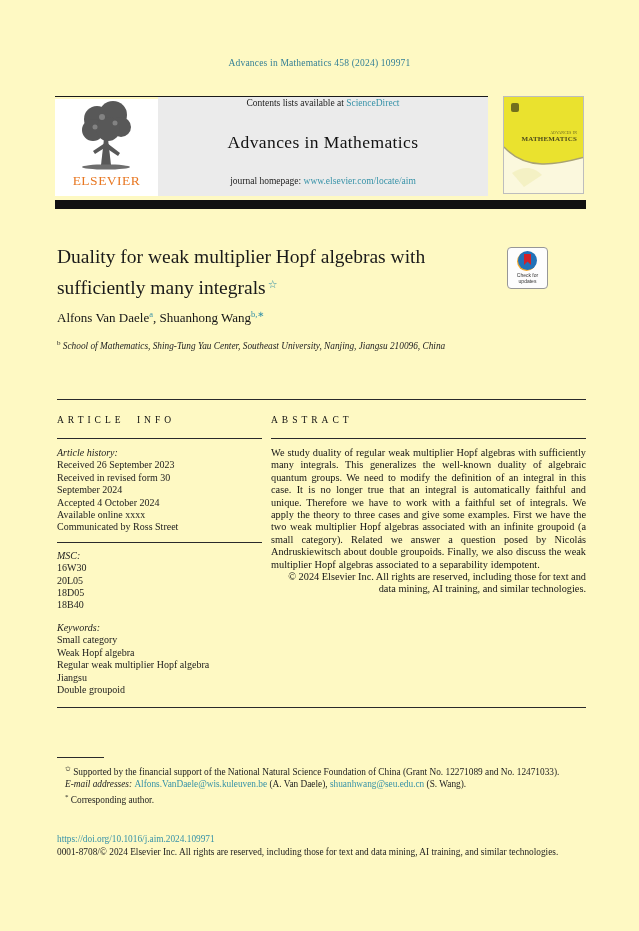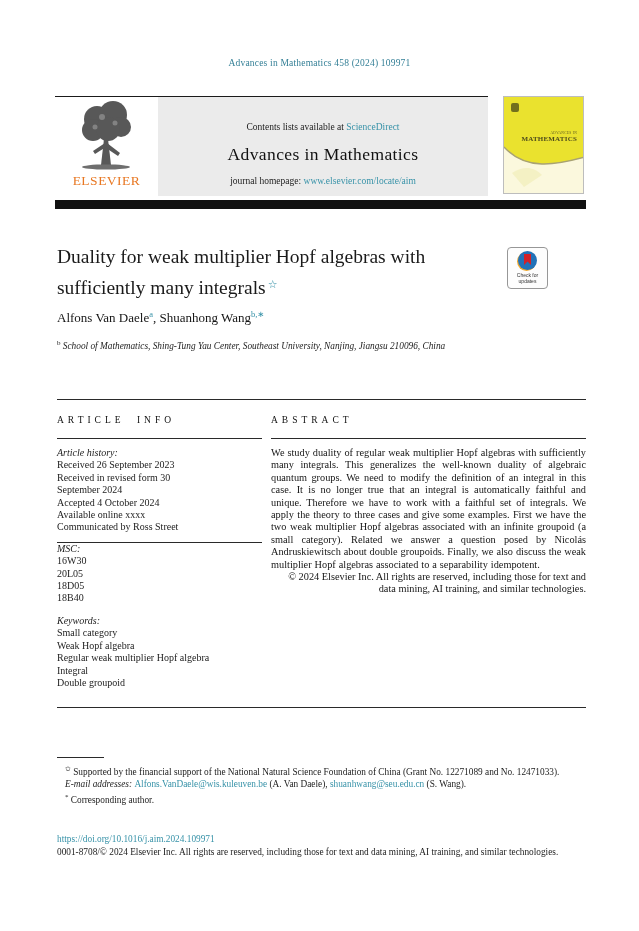--- a/index.html
+++ b/index.html
@@ -1,38 +1,38 @@
 <!DOCTYPE html>
 <html><head>
 <meta charset="utf-8">
 <style>
   * { margin:0; padding:0; box-sizing:border-box; }
   body { background:#888; font-family:"Liberation Serif", serif; }
   .page {
     position:relative; width:639px; height:931px; margin:0 auto;
-    background:#ffffff; color:#1c1c1c; overflow:hidden;
+    background:#fef9c3; color:#1c1c1c; overflow:hidden;
   }
   a { text-decoration:none; }
   .teal { color:#3792a8; }
 
   
   .citation {
     position:absolute; top:58px; left:0; width:100%;
     text-align:center; font-size:9.5px; color:#337f96; letter-spacing:.2px;
   }
 
   
   .banner-rule-top { position:absolute; left:55px; top:96px; width:433px; height:1px; background:#1a1a1a; }
   .logo-block { position:absolute; left:55px; top:99px; width:103px; height:97px; background:#fff; text-align:center; }
   .logo-tree { display:block; margin:0 auto; }
   .elsevier-word { font-size:13.5px; color:#e87722; letter-spacing:.5px; margin-top:-2px; font-family:"Liberation Serif", serif; }
   .gray-box {
     position:absolute; left:158px; top:97px; width:330px; height:99px;
     background:#ebebeb; display:flex; flex-direction:column; align-items:center;
-    justify-content:space-between; padding:25px 4px 10px 4px;
+    justify-content:space-between; padding:1px 4px 10px 4px;
   }
   .contents-line, .homepage-line { font-size:9.5px; color:#222; }
   .banner-journal-title { font-size:17.5px; color:#111; letter-spacing:.4px; }
 
   .cover {
     position:absolute; left:503px; top:96px; width:81px; height:98px;
     border:1px solid #bdbdbd; background:#eae22e; overflow:hidden;
   }
   .cover-emblem { position:absolute; left:7px; top:6px; width:8px; height:9px; background:#4a4a18; border-radius:2px; opacity:.75; }
   .cover-titles { position:absolute; right:6px; top:34px; text-align:right; color:#5c5a20; }
@@ -84,21 +84,21 @@
   .col-left { width:205px; }
   .col-right { width:315px; }
   .col-header {
     font-size:9.5px; letter-spacing:4px; word-spacing:6px; color:#111;
     padding-bottom:13px; border-bottom:1px solid #2a2a2a;
   }
   .col-left .group { font-size:10px; line-height:12.4px; }
   .group-label { font-style:italic; }
   .history-group { margin-top:8px; width:152px; }
   .mid-rule { margin-top:8px; border-bottom:1px solid #2a2a2a; width:205px; }
-  .msc-group { width:152px; }
+  .msc-group { margin-top:7px; width:152px; }
   .keywords-group { margin-top:10px; width:160px; }
 
   .abstract-text {
     margin-top:8px; font-size:10.3px; line-height:12.4px; text-align:justify;
     word-spacing:.4px; color:#151515;
   }
   .abstract-copyright {
     font-size:10.3px; line-height:12.4px; text-align:right; color:#151515; margin-top:0;
   }
 
@@ -200,21 +200,21 @@
         <div>16W30</div>
         <div>20L05</div>
         <div>18D05</div>
         <div>18B40</div>
       </div>
       <div class="group keywords-group">
         <div class="group-label">Keywords:</div>
         <div>Small category</div>
         <div>Weak Hopf algebra</div>
         <div>Regular weak multiplier Hopf algebra</div>
-        <div>Integral</div>
+        <div>Jiangsu</div>
         <div>Double groupoid</div>
       </div>
     </div>
     <div class="col-right">
       <div class="col-header">ABSTRACT</div>
       <div class="abstract-text">We study duality of regular weak multiplier Hopf algebras with sufficiently many integrals. This generalizes the well-known duality of algebraic quantum groups. We need to modify the definition of an integral in this case. It is no longer true that an integral is automatically faithful and unique. Therefore we have to work with a faithful set of integrals. We apply the theory to three cases and give some examples. First we have the two weak multiplier Hopf algebras associated with an infinite groupoid (a small category). Related we answer a question posed by Nicolás Andruskiewitsch about double groupoids. Finally, we also discuss the weak multiplier Hopf algebras associated to a separability idempotent.</div>
       <div class="abstract-copyright">© 2024 Elsevier Inc. All rights are reserved, including those for text and data mining, AI training, and similar technologies.</div>
     </div>
   </div>
 

